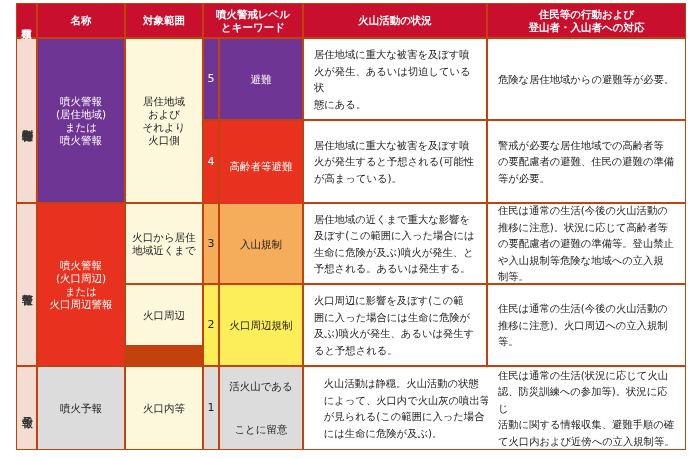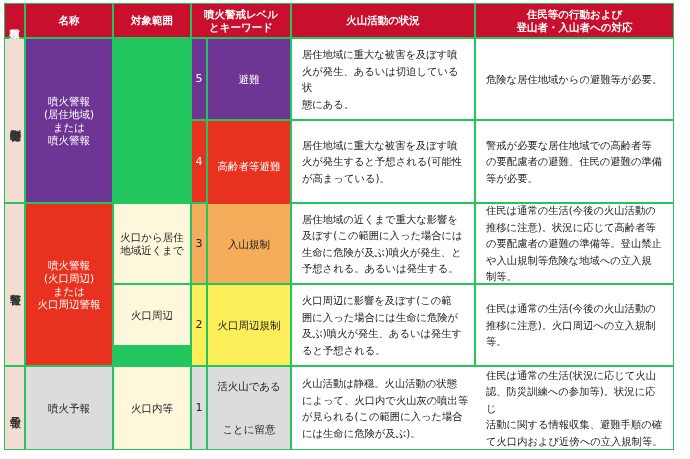--- a/index.html
+++ b/index.html
@@ -1,19 +1,19 @@
 <!DOCTYPE html>
 <html><head>
   <meta charset="utf-8">
   <style>
     html, body { margin: 0; padding: 0; background: #ffffff; }
     body { width: 690px; height: 459px; position: relative; overflow: hidden;
            font-family: "DejaVu Sans", "Liberation Sans", sans-serif; }
-    .tbl { position: absolute; left: 4px; top: 3px; width: 670px; height: 447px;
-           background: #22c55e; }
+    .tbl { position: absolute; left: 16px; top: 3px; width: 670px; height: 447px;
+           background: #c2410c; }
     .cell { position: absolute; box-sizing: border-box; display: flex;
             align-items: center; justify-content: center; text-align: center;
             font-size: 10.5px; line-height: 14px; color: #222; }
     .hdr { background: #c8102e; color: #fff; font-weight: bold; font-size: 10.5px; line-height: 13px; }
     .kind { background: #f3ddd2; color: #333; font-weight: bold; font-size: 11px;
             writing-mode: vertical-rl; text-orientation: upright; letter-spacing: 0; line-height: 12px; }
     .hdr-kind { writing-mode: vertical-rl; text-orientation: upright; font-size: 10px; line-height: 11px; }
     .txt { justify-content: flex-start; text-align: left; padding: 0 10px; background: #fff;
            font-size: 10.3px; line-height: 16.5px; color: #222; }
     .purple { background: #6f3594; color: #fff; }
@@ -57,20 +57,26 @@
   <div class="cell red" style="left:22px;top:201px;width:86px;height:161px;flex-direction:column;line-height:13px;">
     <span>噴火警報</span>
     <span>(火口周辺)</span>
     <span>または</span>
     <span>火口周辺警報</span>
   </div>
   <div class="cell gray" style="left:22px;top:364px;width:86px;height:82px;">
     <span>噴火予報</span>
   </div>
 
+  <div class="cell cream" style="left:110px;top:36px;width:76px;height:163px;flex-direction:column;line-height:13px;">
+    <span>居住地域</span>
+    <span>および</span>
+    <span>それより</span>
+    <span>火口側</span>
+  </div>
   <div class="cell cream" style="left:110px;top:201px;width:76px;height:79px;flex-direction:column;line-height:13px;">
     <span>火口から居住</span>
     <span>地域近くまで</span>
   </div>
   <div class="cell cream" style="left:110px;top:282px;width:76px;height:60px;">
     <span>火口周辺</span>
   </div>
   <div class="cell cream" style="left:110px;top:364px;width:76px;height:82px;">
     <span>火口内等</span>
   </div>
@@ -151,21 +157,21 @@
       <div>推移に注意)。火口周辺への立入規制</div>
       <div>等。</div>
     </div>
   </div>
 
   <div class="cell gray lvl" style="left:188px;top:364px;width:14px;height:82px;">1</div>
   <div class="cell gray" style="left:204px;top:364px;width:82px;height:82px;flex-direction:column;line-height:13px;gap:30px;">
     <span>活火山である</span>
     <span>ことに留意</span>
   </div>
-  <div class="cell txt" style="left:288px;top:364px;width:196px;height:82px;">
+  <div class="cell txt" style="left:288px;top:364px;width:196px;height:82px;justify-content:flex-end;">
     <div>
       <div>火山活動は静穏。火山活動の状態</div>
       <div>によって、火口内で火山灰の噴出等</div>
       <div>が見られる(この範囲に入った場合</div>
       <div>には生命に危険が及ぶ)。</div>
     </div>
   </div>
   <div class="cell txt" style="left:472px;top:364px;width:197px;height:82px;">
     <div>
       <div>住民は通常の生活(状況に応じて火山</div>

